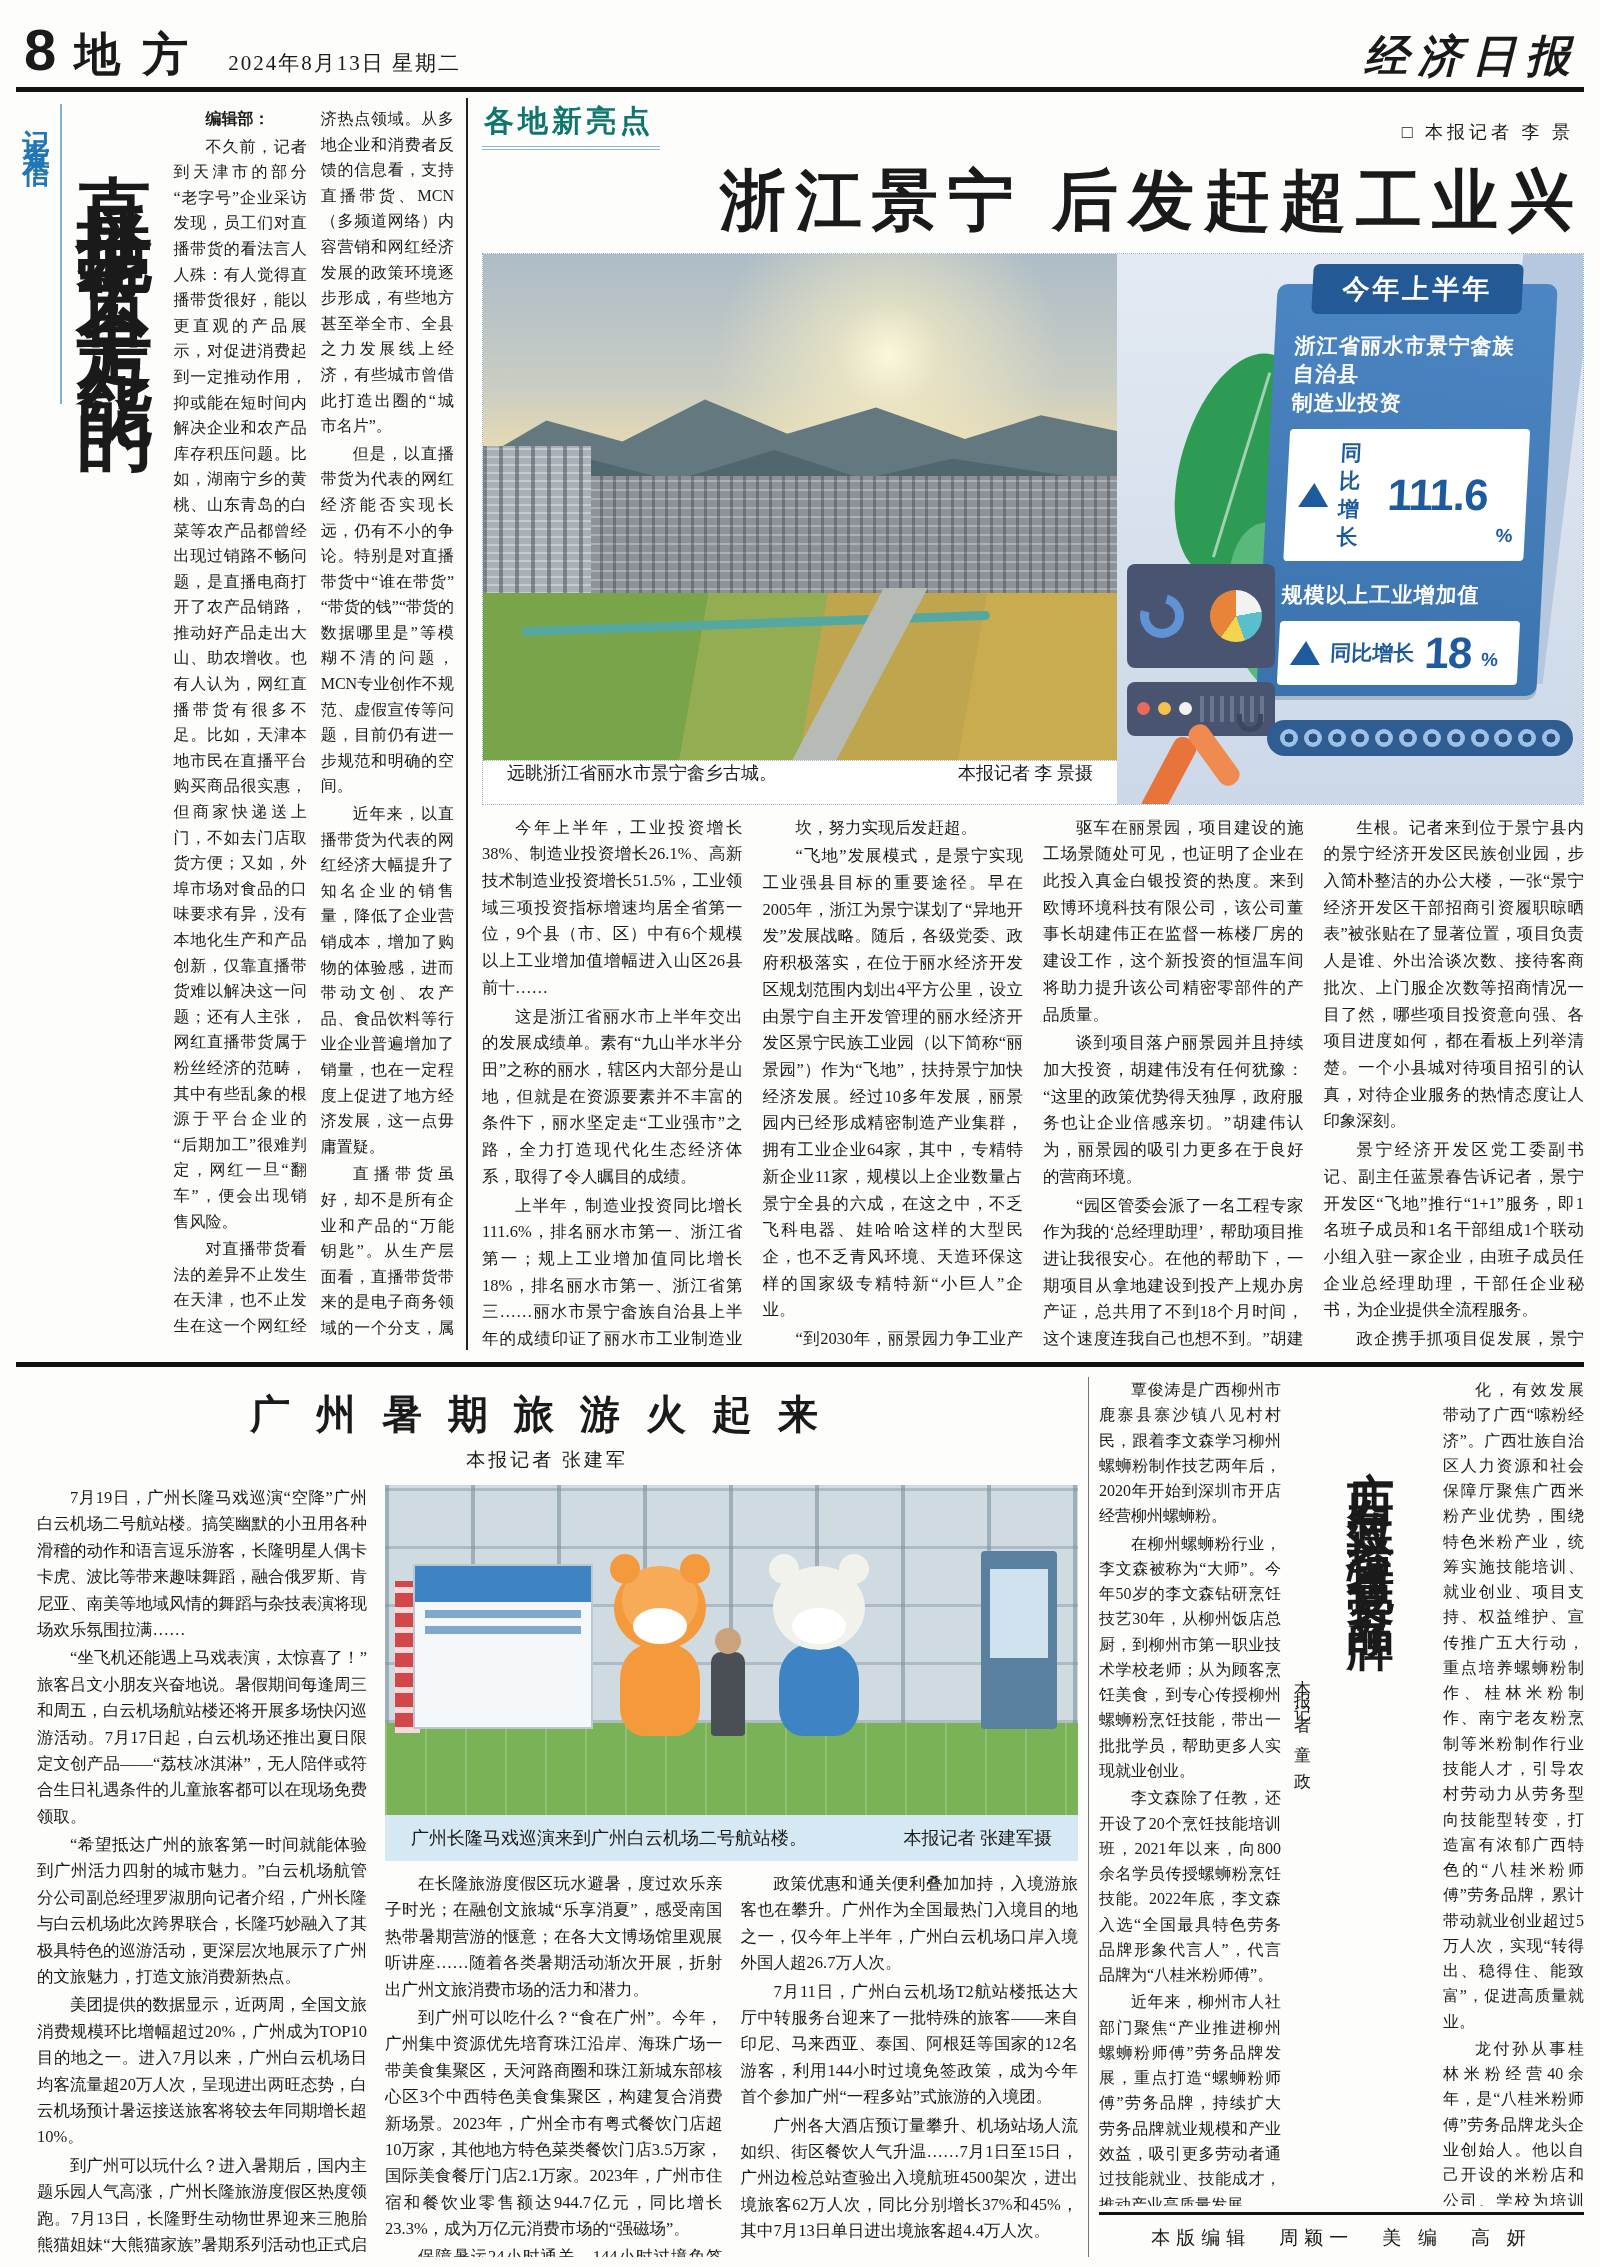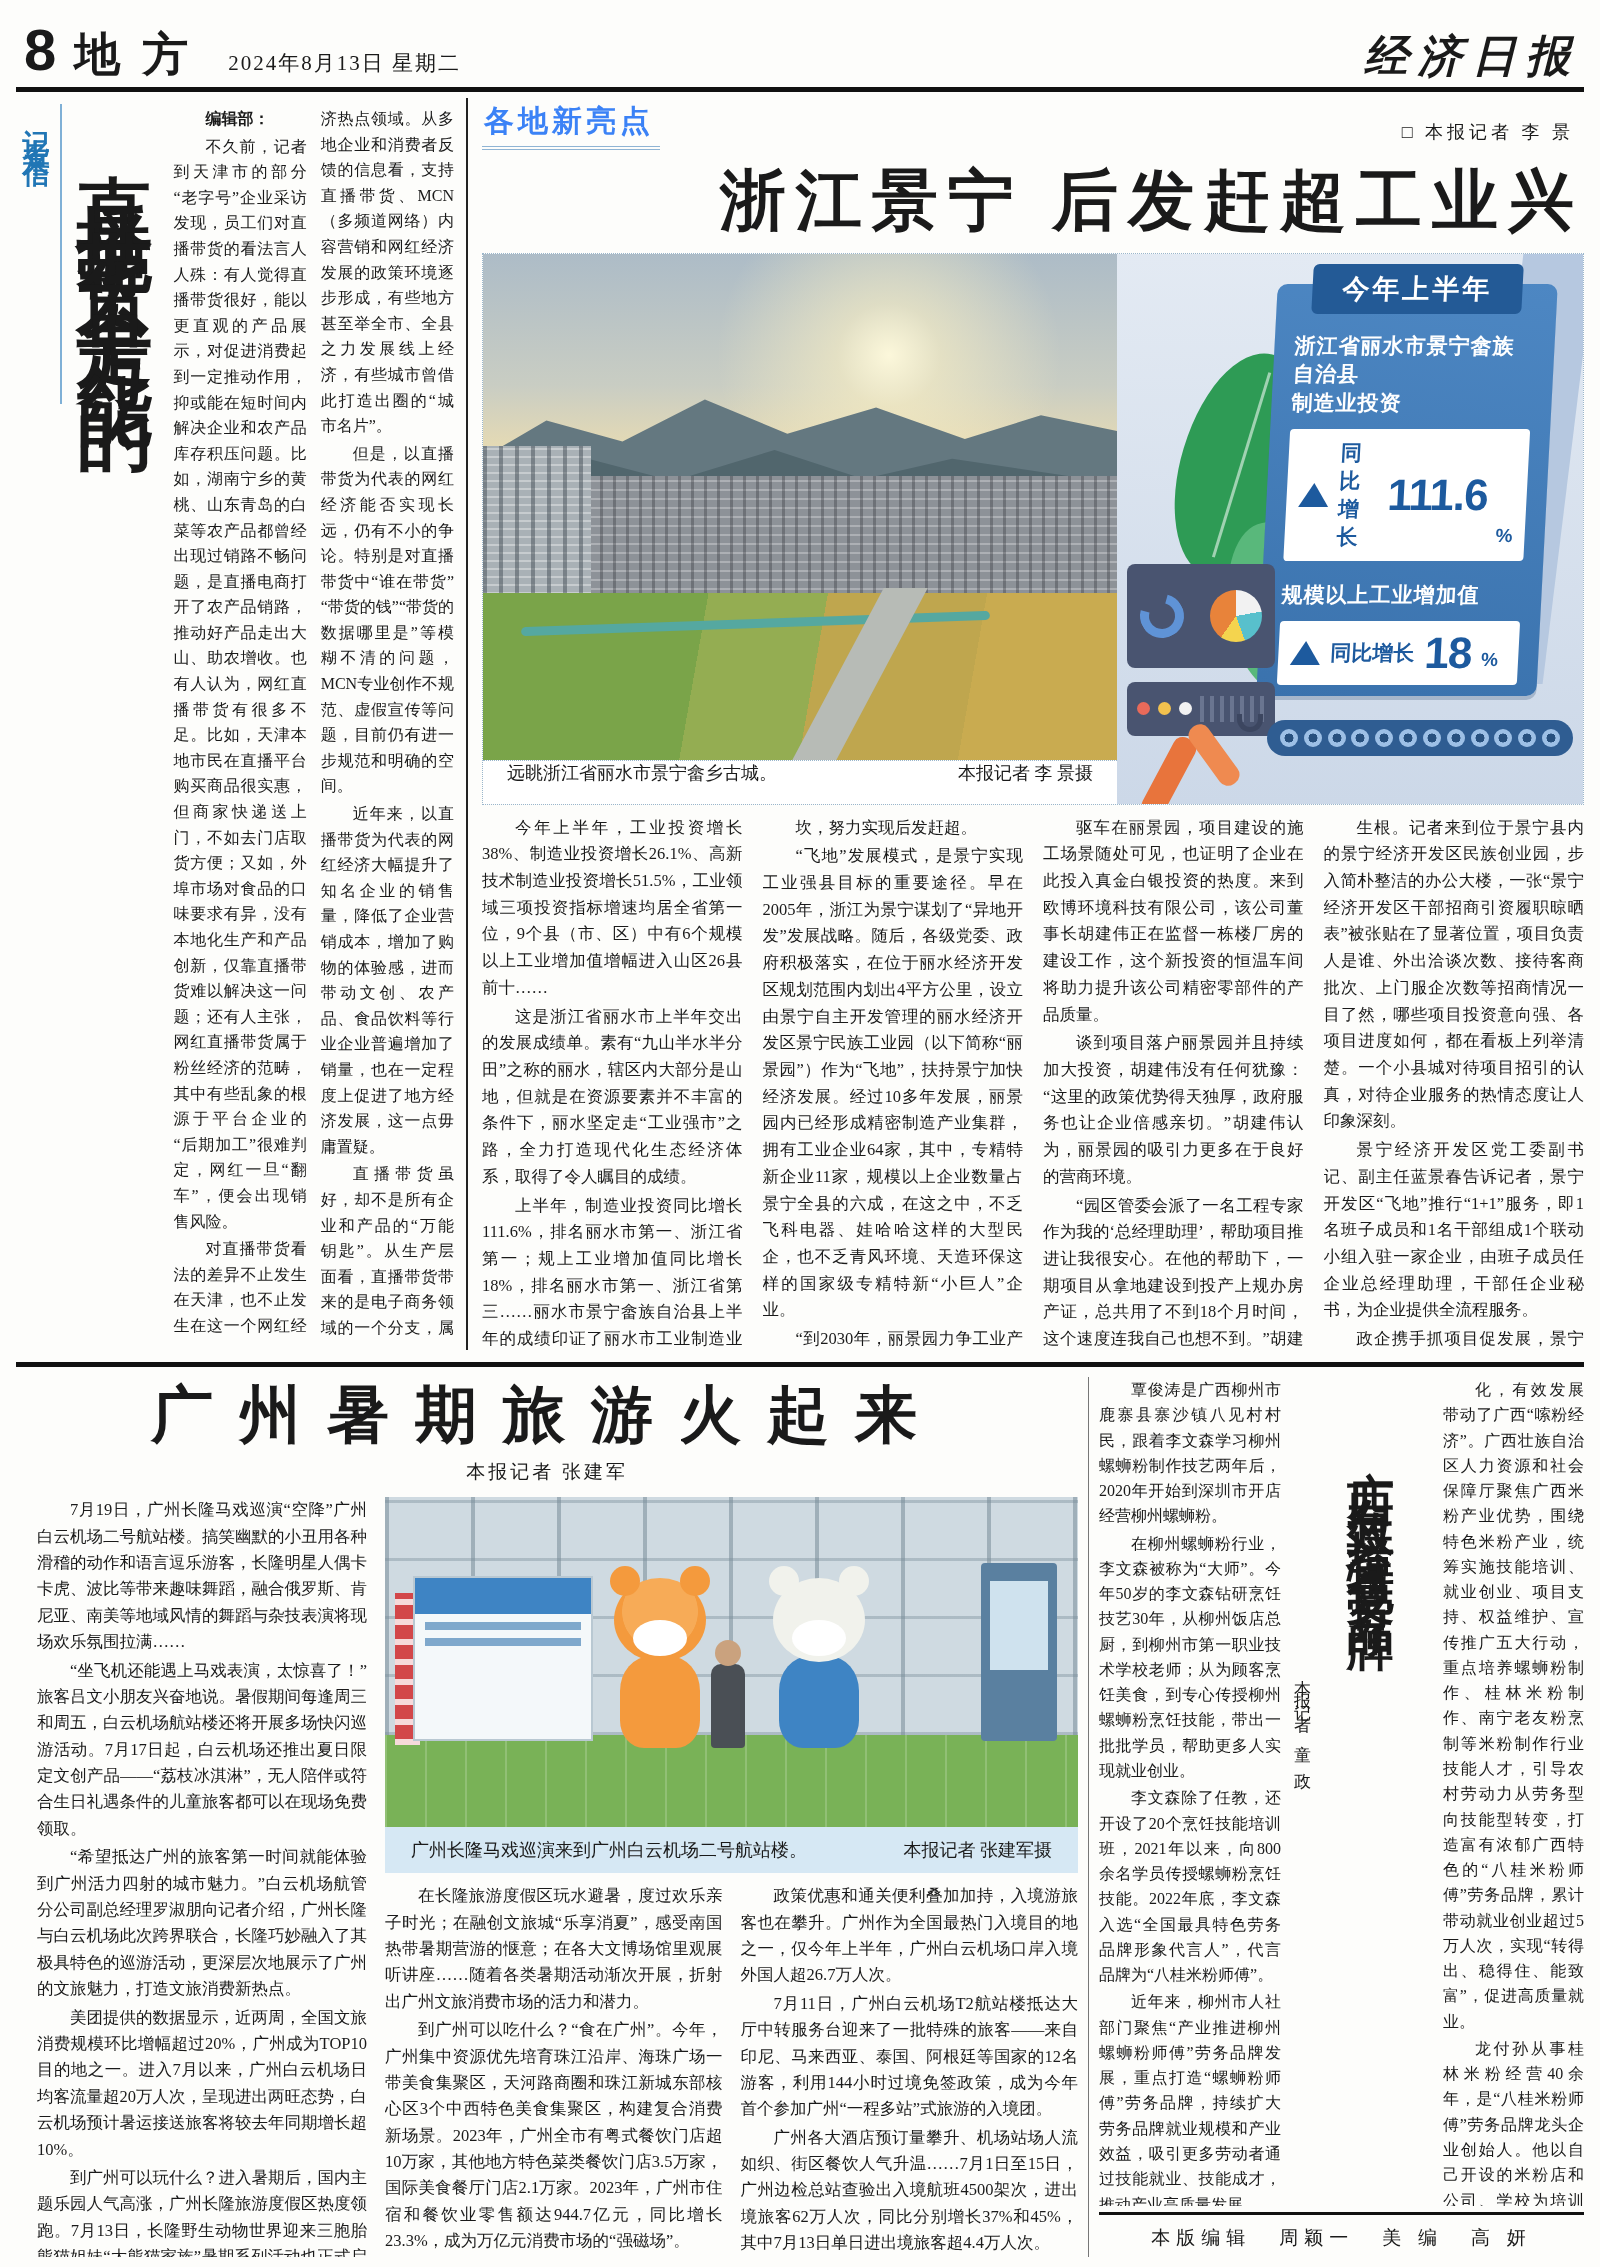--- a/index.html
+++ b/index.html
@@ -29,21 +29,21 @@
       font-size:76px;font-weight:900;letter-spacing:28px;line-height:1.15;margin:10px 14px 0 10px;flex-shrink:0;}
   .letter-body{flex:1;font-size:16px;line-height:1.6;text-align:justify;overflow:hidden;
       column-count:2;column-gap:14px;padding:2px 4px 0 0;}
   .letter-salute{font-weight:700;margin:0 0 2px 0;}
 
   .vdiv{width:2px;background:#222;margin:0 8px;flex-shrink:0;}
 
   
   .feature{flex:1;display:flex;flex-direction:column;min-width:0;padding:2px 0 0 6px;}
   .feat-toprow{display:flex;justify-content:space-between;align-items:flex-end;height:50px;}
-  .kicker{font-family:"Liberation Sans","DejaVu Sans",sans-serif;color:#3b82f6;font-size:30px;font-weight:700;
+  .kicker{font-family:"Liberation Sans","DejaVu Sans",sans-serif;color:#0f766e;font-size:30px;font-weight:700;
       letter-spacing:4px;border-bottom:4px double #8fb4d4;padding:0 6px 4px 2px;}
   .feat-byline{font-size:18px;letter-spacing:4px;padding:0 10px 6px 0;}
   .feat-headline{font-family:"Liberation Sans","DejaVu Sans",sans-serif;font-size:66px;font-weight:900;
       letter-spacing:10px;text-align:right;margin:14px 0 16px 0;line-height:1.1;}
   .media{display:flex;height:552px;border:1px dotted #9ab6cc;}
   .photo-col{width:634px;flex-shrink:0;display:flex;flex-direction:column;}
   .jn-photo{position:relative;height:508px;overflow:hidden;background:#b9c4cc;}
   .jn-caption{height:44px;display:flex;justify-content:space-between;align-items:flex-start;
       padding:0 24px;font-size:18px;background:#fff;border-top:1px dotted #9ab6cc;}
   .infographic{position:relative;flex:1;background:linear-gradient(180deg,#e3eaf3,#ccd8e8);overflow:hidden;}
@@ -104,21 +104,21 @@
 
   .feat-body{display:flex;gap:20px;margin-top:10px;height:536px;overflow:hidden;font-size:16.5px;line-height:1.62;text-align:justify;}
   .feat-col{flex:1;min-width:0;overflow:hidden;}
 
   
   .hsplit{border-top:5px solid #111;margin:12px 0 10px 0;}
 
   
   .bottom{display:flex;height:880px;}
   .gz{width:1062px;flex-shrink:0;display:flex;flex-direction:column;}
-  .gz-headline{font-size:62px;font-weight:900;text-align:center;letter-spacing:26px;line-height:1.1;margin-top:4px;}
+  .gz-headline{font-size:40px;font-weight:900;text-align:center;letter-spacing:26px;line-height:1.1;margin-top:16px;}
   .gz-byline{text-align:center;font-size:19px;letter-spacing:3px;margin:10px 0 12px 0;}
   .gz-content{display:flex;flex:1;gap:18px;min-height:0;margin-left:21px;}
   .gz-col1{width:330px;flex-shrink:0;font-size:16.5px;line-height:1.6;text-align:justify;overflow:hidden;}
   .gz-right{flex:1;display:flex;flex-direction:column;min-width:0;}
   .gz-photo{position:relative;height:330px;background:#cfdae1;overflow:hidden;}
   .gz-caption{height:46px;background:#d6e8f4;display:flex;justify-content:space-between;align-items:center;
       padding:0 26px;font-size:18px;}
   .gz-cols{display:flex;gap:18px;margin-top:10px;flex:1;overflow:hidden;font-size:16.5px;line-height:1.6;text-align:justify;}
   .gz-cols>div{flex:1;min-width:0;overflow:hidden;}
 

